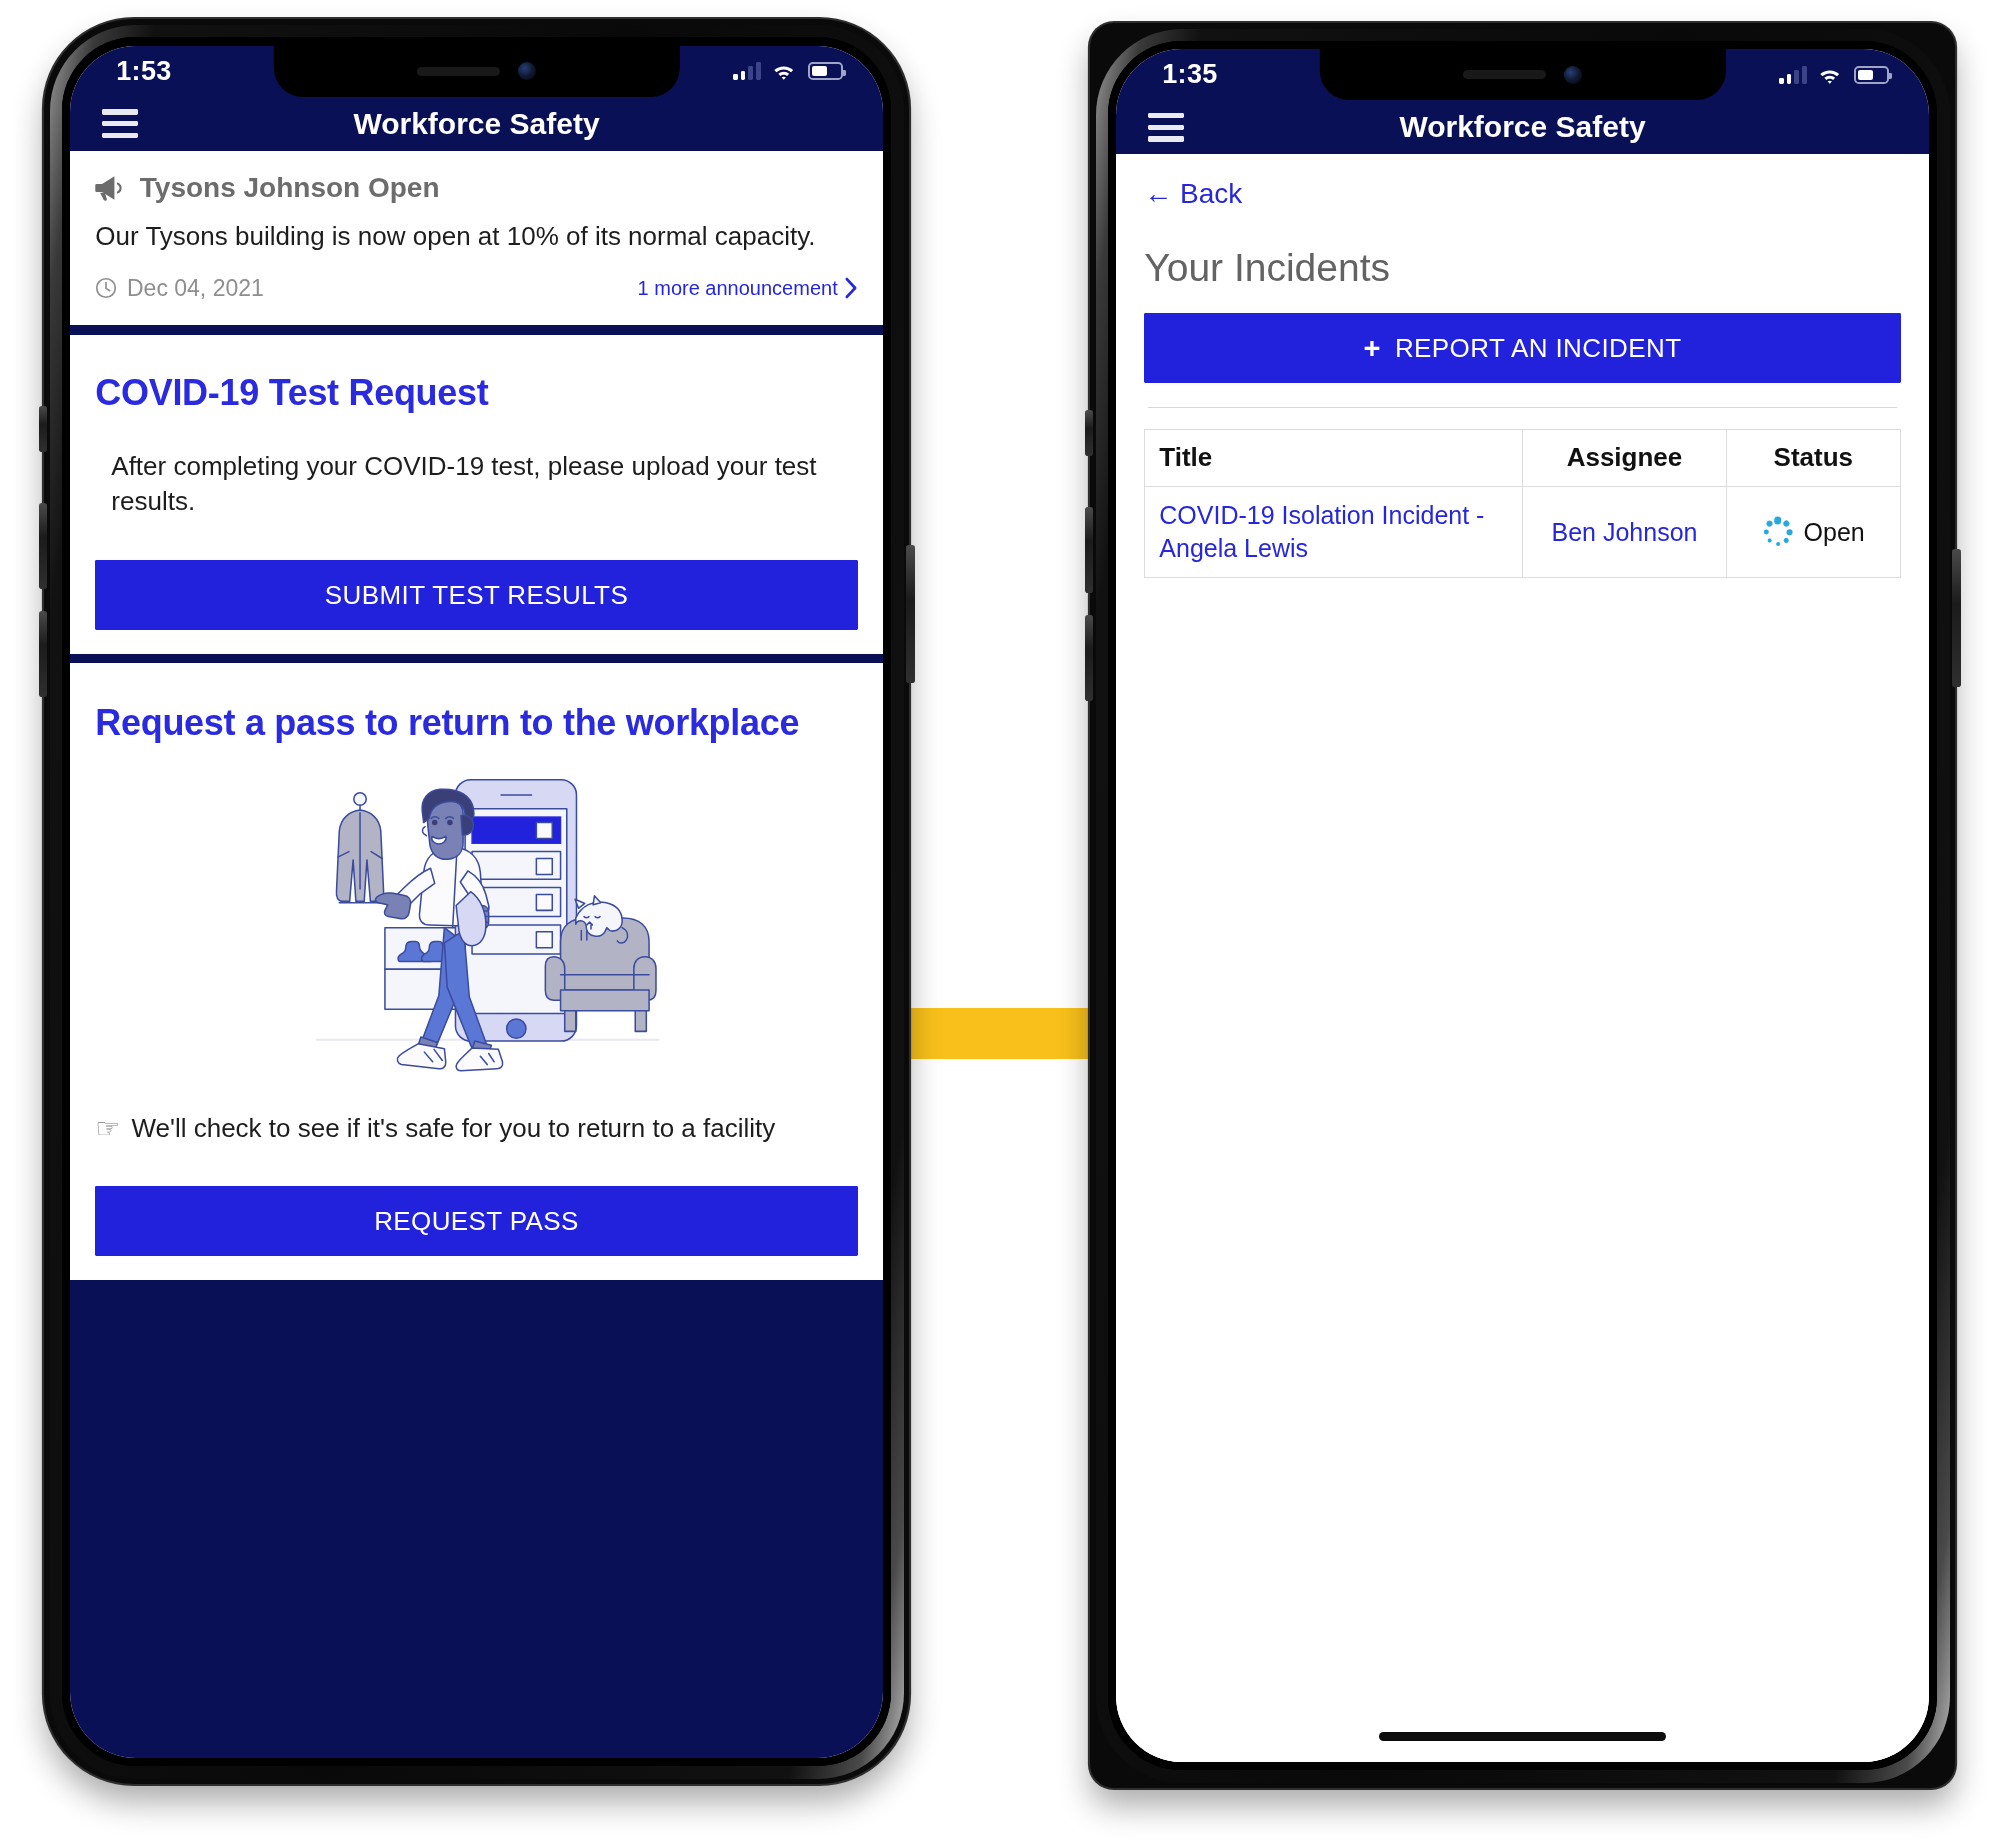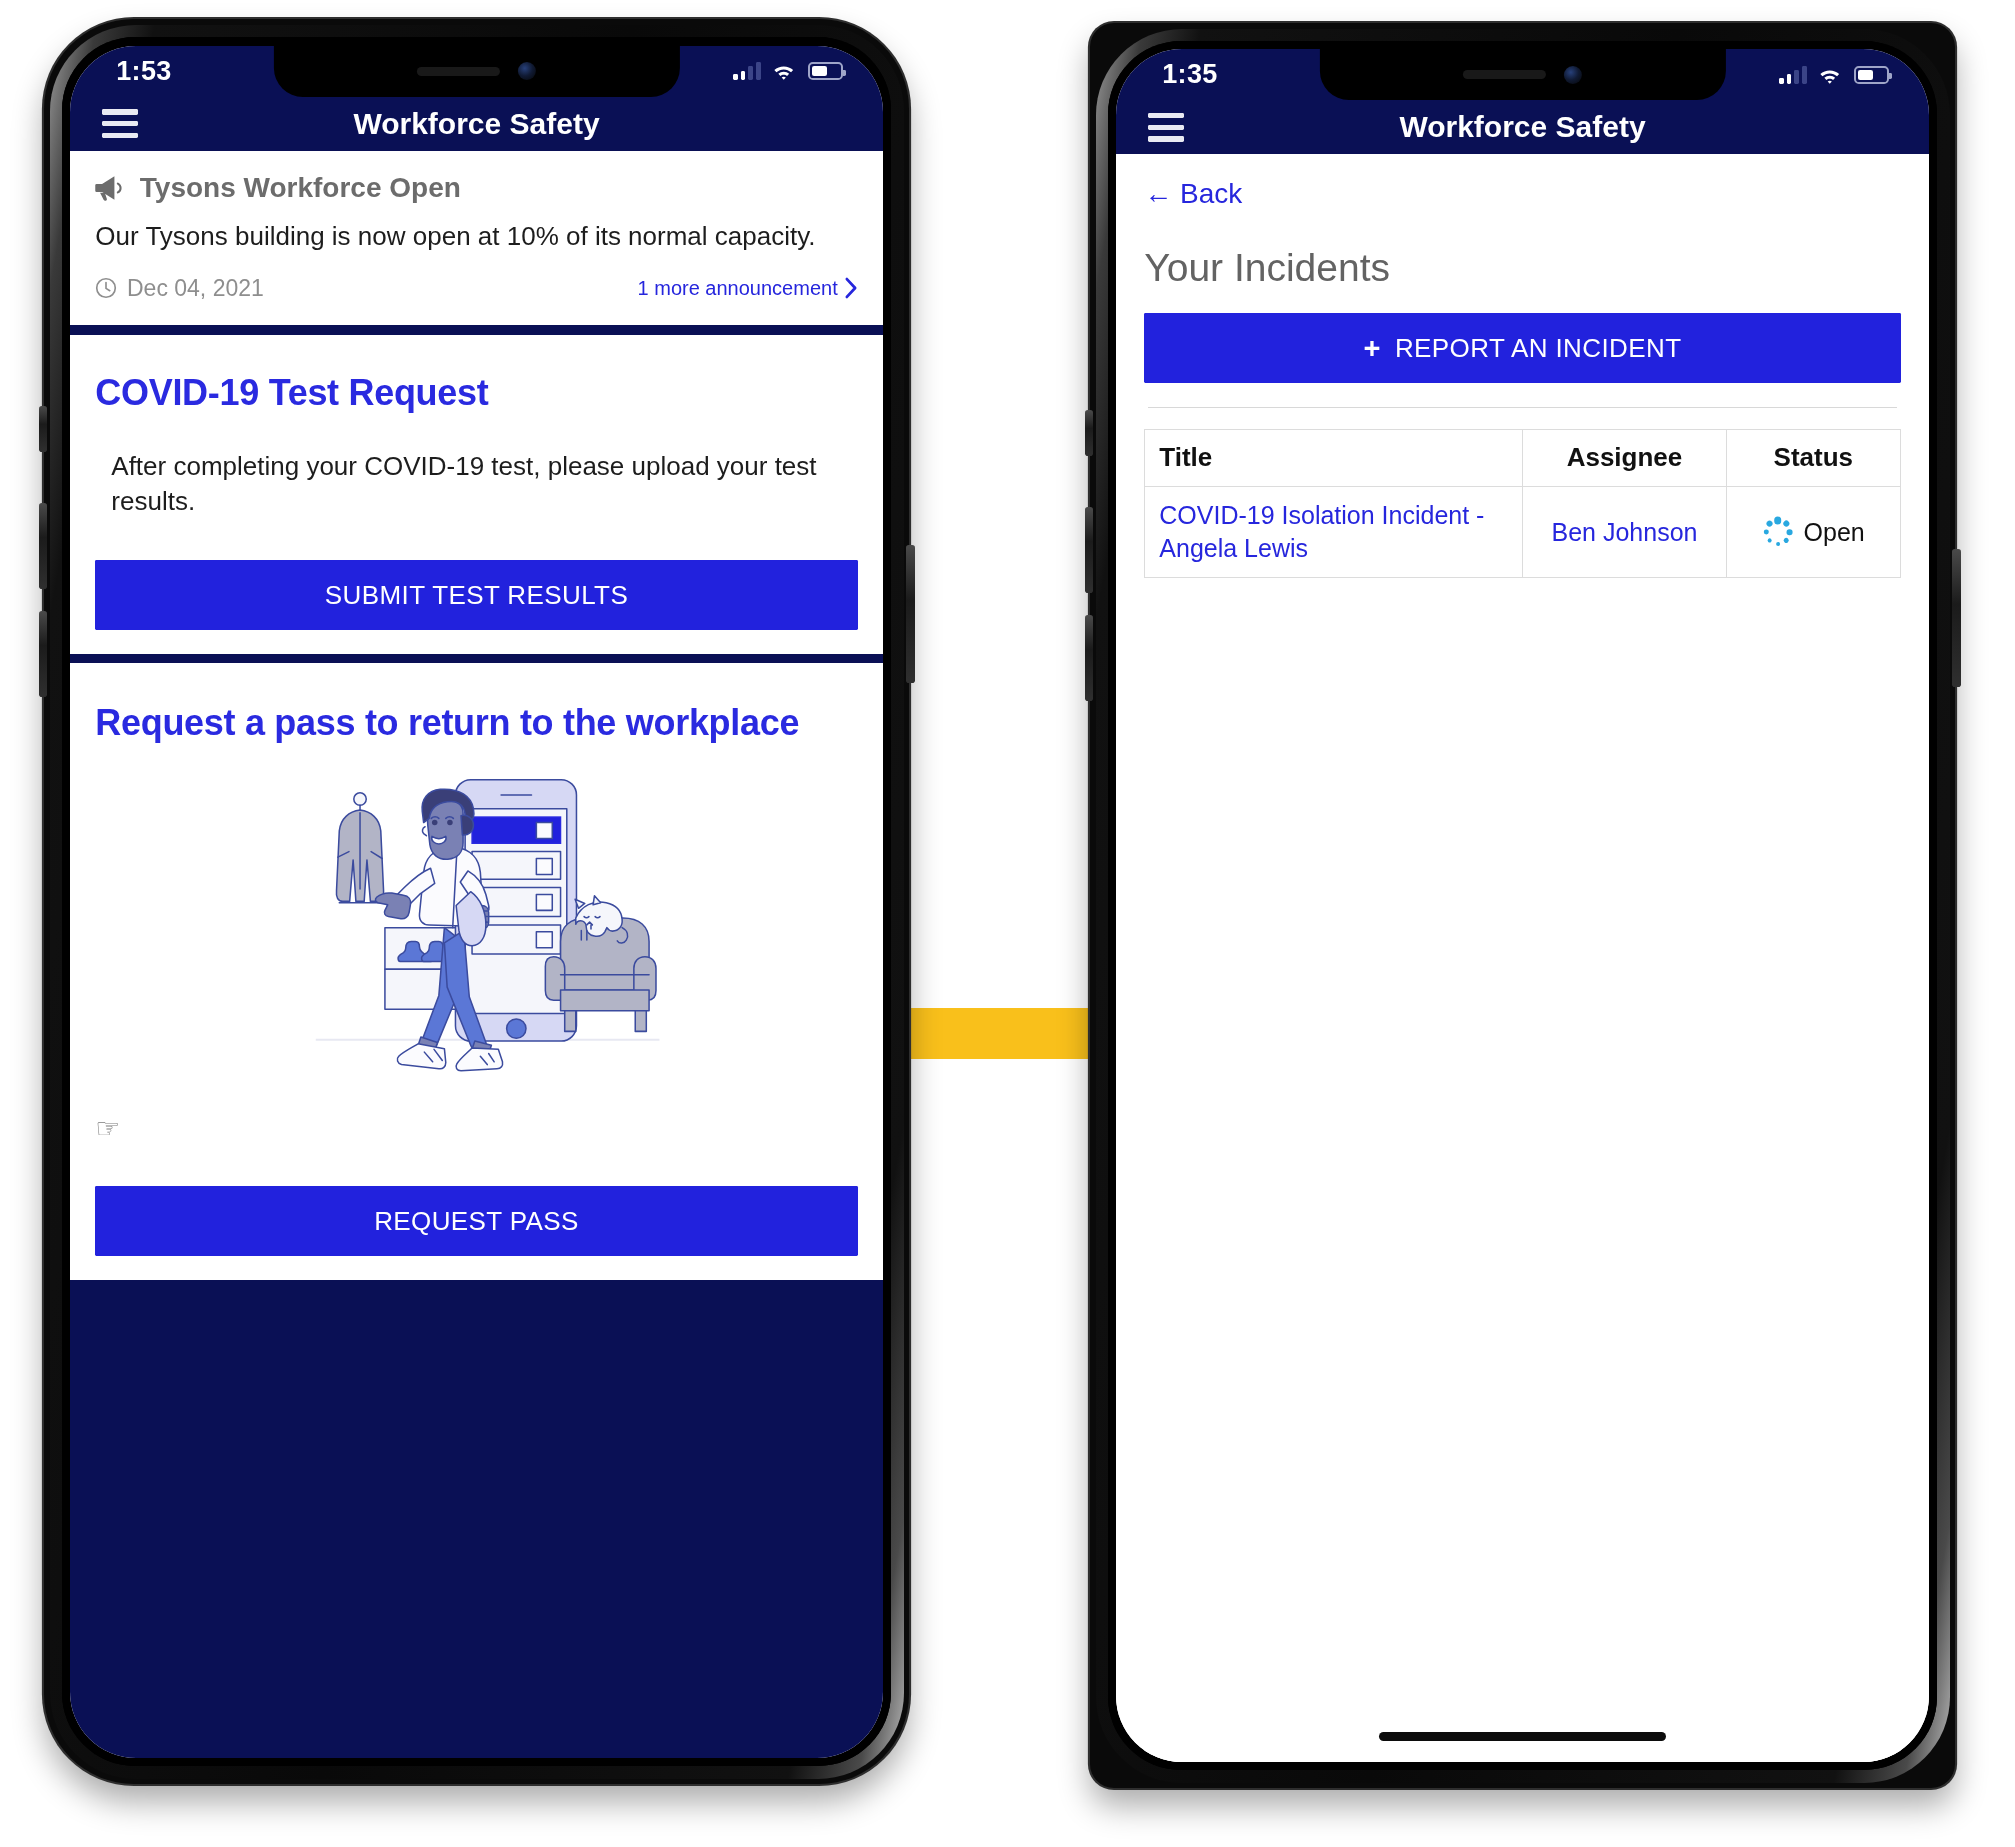--- a/index.html
+++ b/index.html
@@ -217,21 +217,21 @@
 
         <div class="content">
 
           <div class="card">
             <div class="ann-title">
               <svg width="32" height="26" viewBox="0 0 46 38">
                 <path d="M2 13h8l18-11v34L10 25H2a2 2 0 0 1-2-2v-8a2 2 0 0 1 2-2z" fill="#6c6c6c"></path>
                 <path d="M33 12.5c2.6 1.3 4 3.6 4 6.5s-1.4 5.2-4 6.5" stroke="#6c6c6c" stroke-width="3" fill="none" stroke-linecap="round"></path>
                 <path d="M7 26h7l3 9a2.5 2.5 0 0 1-4.6 1.6L7 26z" fill="#6c6c6c"></path>
               </svg>
-              <span>Tysons Workforce Open</span>
+              <span>Tysons Johnson Open</span>
             </div>
             <div class="ann-body">Our Tysons building is now open at 10% of its normal capacity.</div>
             <div class="ann-foot">
               <div class="ann-date">
                 <svg width="22" height="22" viewBox="0 0 32 32">
                   <circle cx="16" cy="16" r="13.5" fill="none" stroke="#8e8e8e" stroke-width="2.4"></circle>
                   <path d="M16 8v8.5l5.5 3.4" fill="none" stroke="#8e8e8e" stroke-width="2.4" stroke-linecap="round"></path>
                 </svg>
                 <span>Dec 04, 2021</span>
               </div>
@@ -336,20 +336,21 @@
               <path class="dk" d="M258 66c10-2 18 4 18 14 0 9-7 15-16 14z"></path>
               <path class="ln" d="M215 70c3-3 8-3 11 0M236 70c3-3 8-3 11 0"></path>
               <circle fill="#3a3f78" cx="220" cy="76" r="4"></circle>
               <circle fill="#3a3f78" cx="242" cy="76" r="4"></circle>
               <path class="ln" d="M206 82c-4 2-5 7-2 10l4 3"></path>
               <path class="wh" d="M216 96c6 4 14 4 20 0 2 6-4 11-10 11s-12-5-10-11z"></path>
             </svg>
 
             <div class="hint">
               <span class="pointer">☞</span>
+              <span>We'll check to see if it's safe for you to return to a facility</span>
             </div>
 
             <button class="cta" style="margin-top:40px;">REQUEST PASS</button>
           </div>
 
         </div>
       </div>
     </div>
   </div>
 

